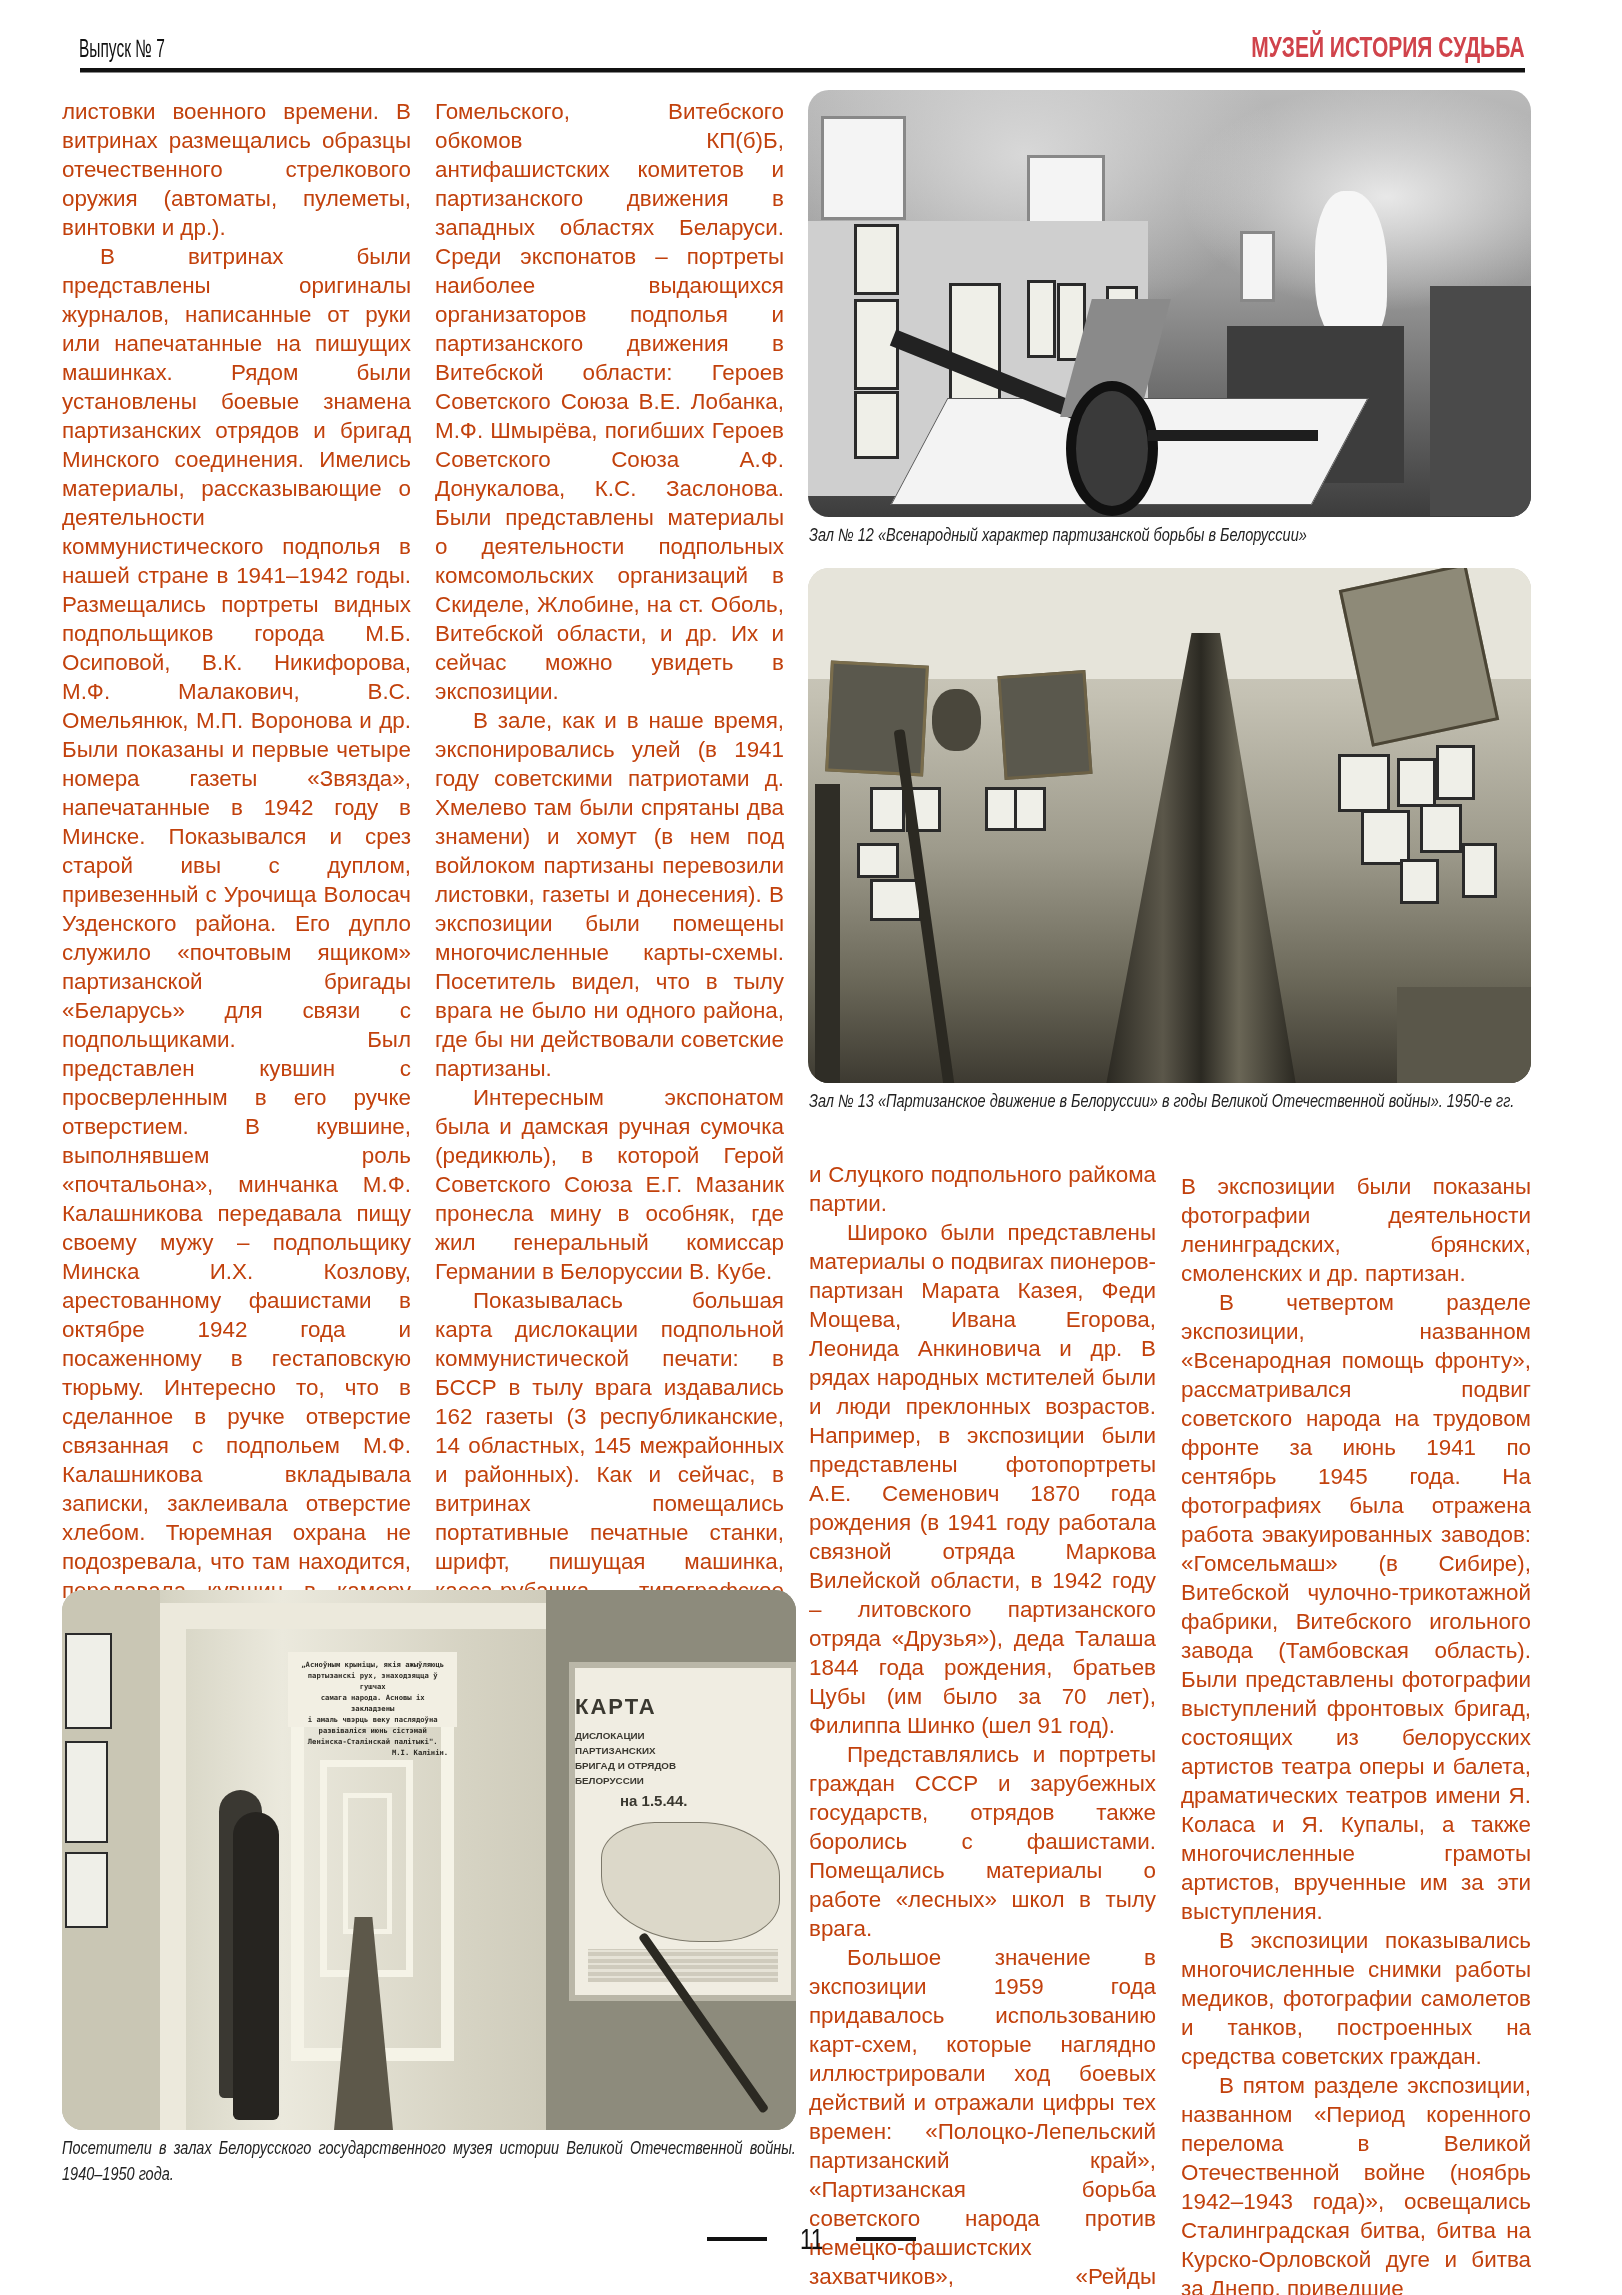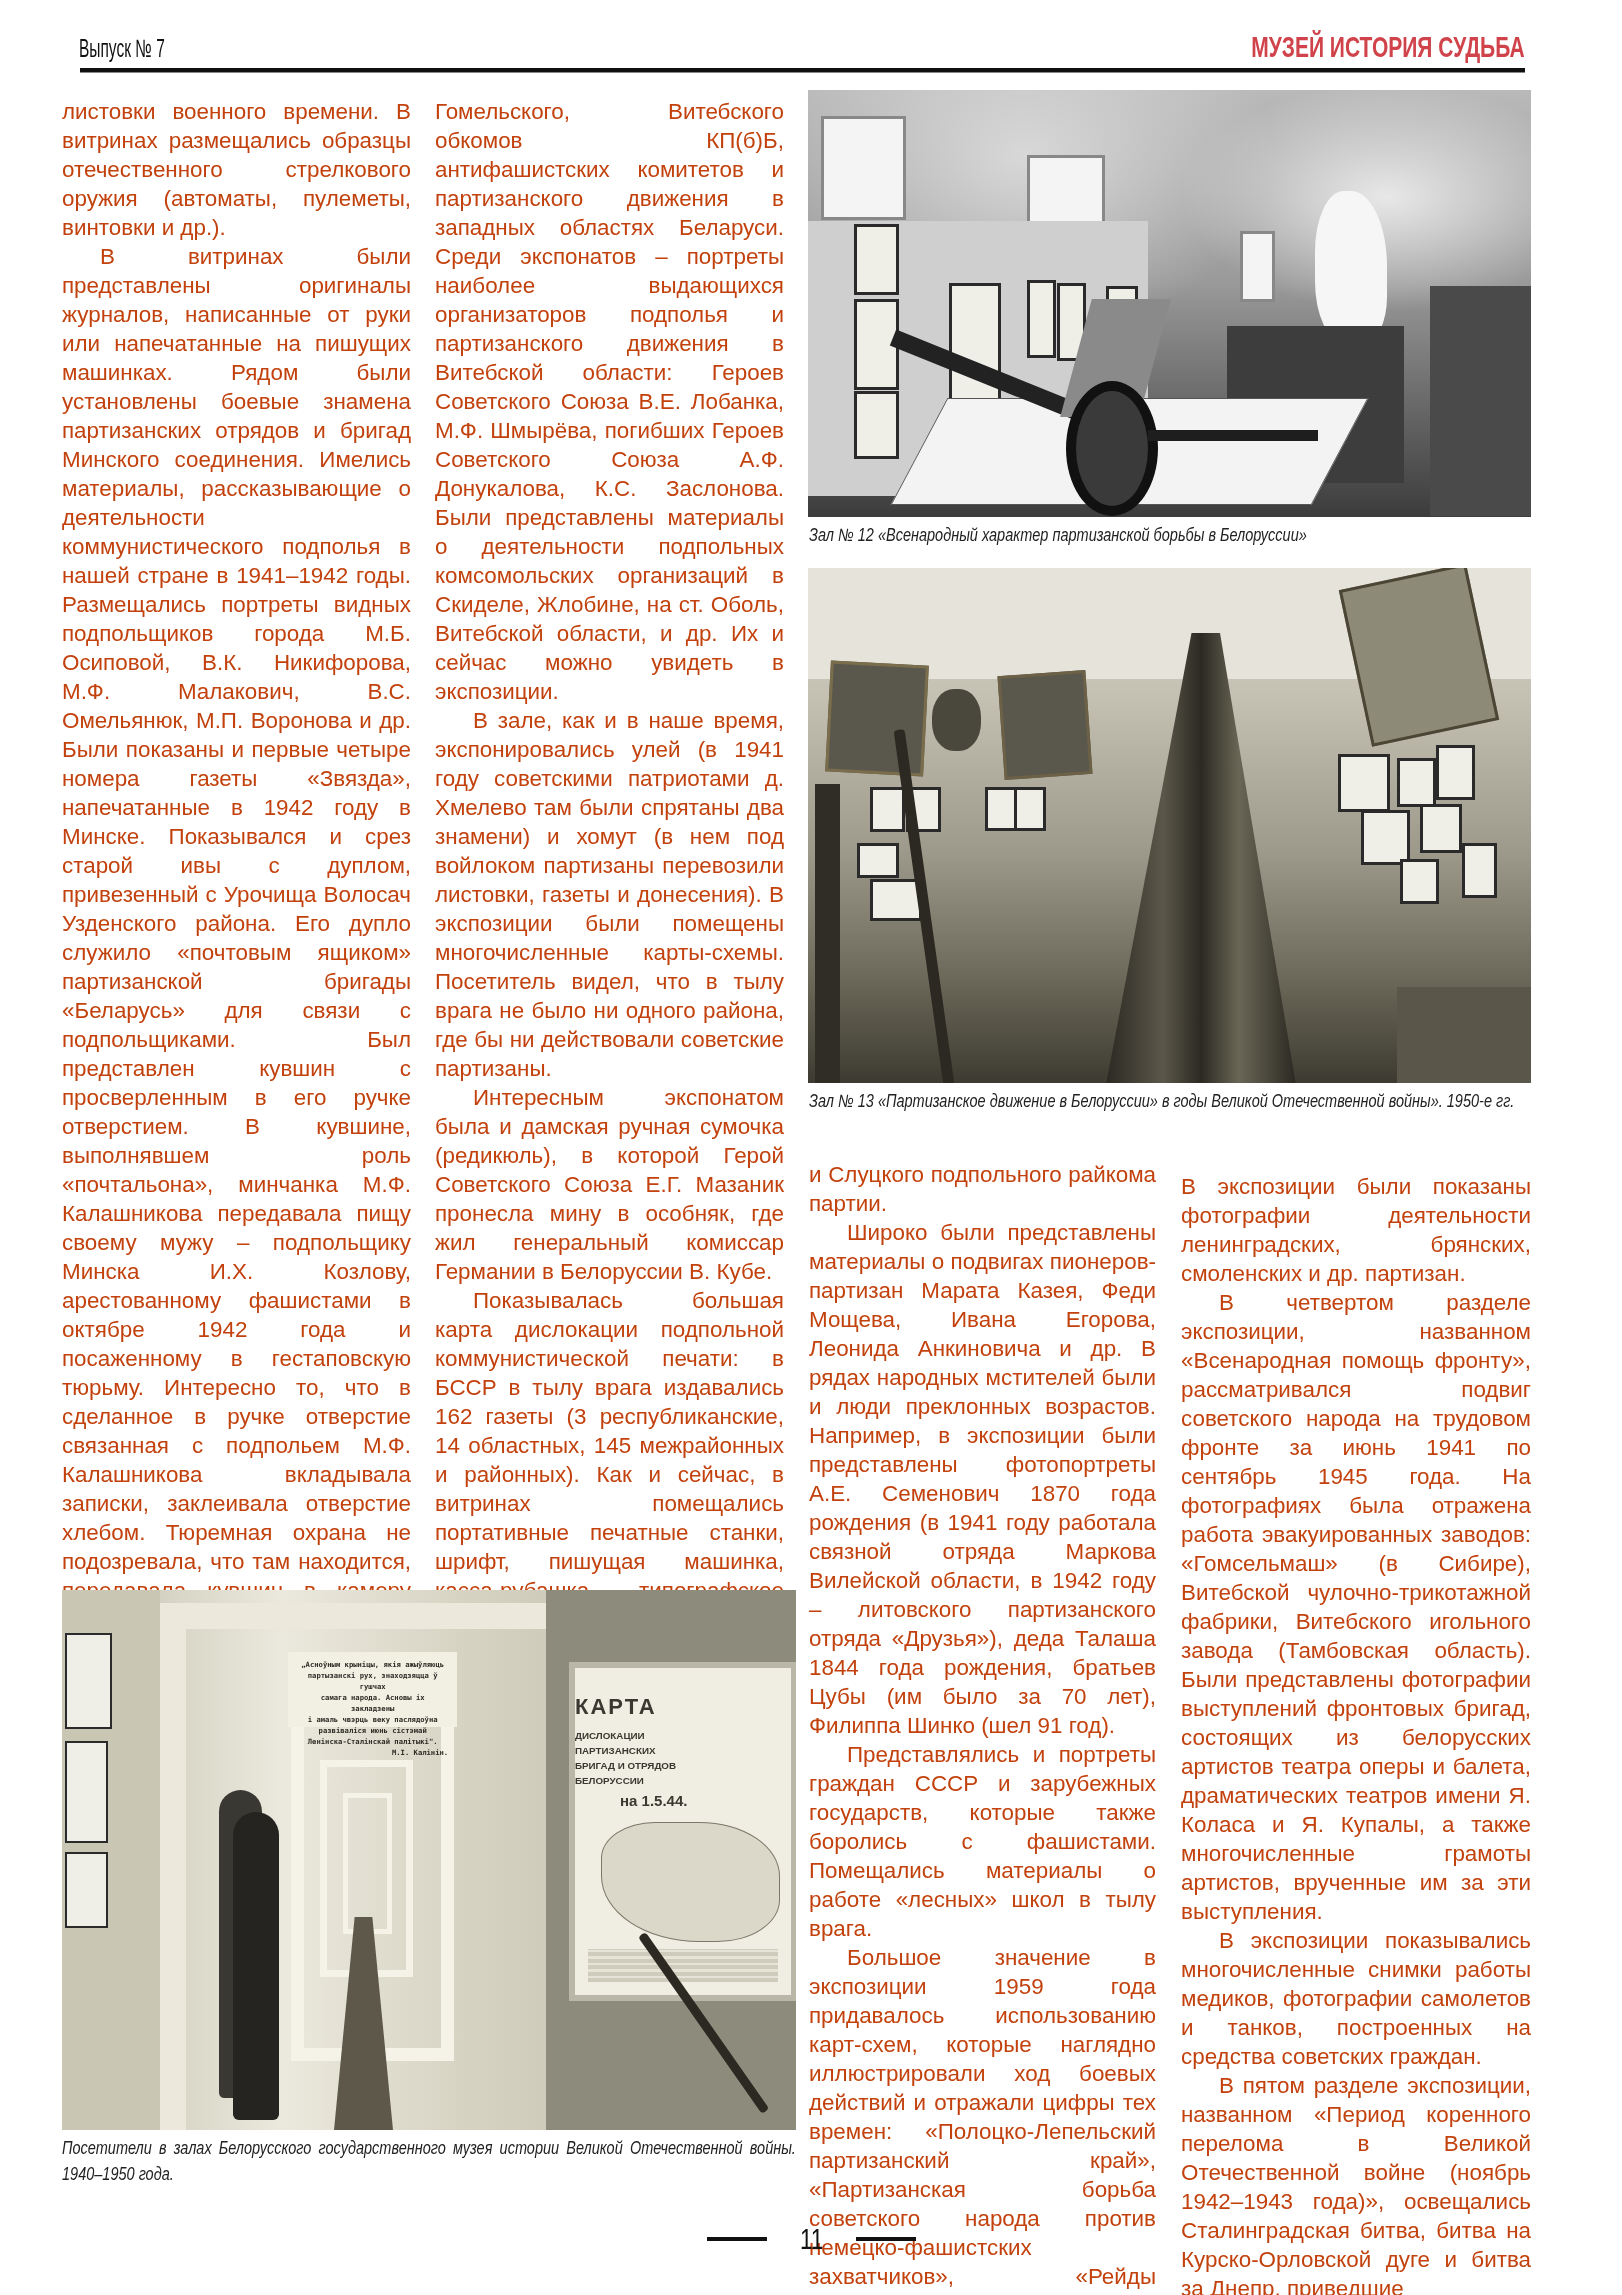--- a/index.html
+++ b/index.html
@@ -18,21 +18,21 @@
   .col { position:absolute; font-size:22.4px; line-height:29px; text-align:justify;
     hyphens:none; color:#c2410c; }
   .col p { margin:0; text-indent:0; }
   .col p.ind { text-indent:38px; }
   .c1 { left:62px;  top:97px; width:349px; }
   .c2 { left:435px; top:97px; width:349px; }
   .c3 { left:809px; top:1160px; width:347px; }
   .c4 { left:1181px; top:1160px; width:350px;margin-top:12px; }
 
   
-  .photo { position:absolute; overflow:hidden; }
+  .photo { position:absolute; overflow:hidden;border-radius:21px; }
   .ph1 { left:808px; top:90px; width:723px; height:427px;
     background:
       radial-gradient(ellipse at 30% 15%, #d8d8d8 0%, transparent 35%),
       radial-gradient(ellipse at 80% 25%, #e8e8e8 0%, transparent 25%),
       linear-gradient(180deg, #b9b9b9 0%, #9a9a9a 45%, #6f6f6f 70%, #3c3c3c 100%); }
   .ph2 { left:808px; top:568px; width:723px; height:515px;
     background:
       linear-gradient(180deg, #d8d6cc 0%, #c4c1b3 25%, #9d9a8b 55%, #6b6859 80%, #3d3a31 100%); }
   .ph3 { left:62px; top:1590px; width:734px; height:540px;
     background:
@@ -85,21 +85,21 @@
   </div>
 <div class="col c2">
     <p>Гомельского, Витебского обкомов КП(б)Б, антифашистских комитетов и партизанского движения в западных областях Беларуси. Среди экспонатов – портреты наиболее выдающихся организаторов подполья и партизанского движения в Витебской области: Героев Советского Союза В.Е. Лобанка, М.Ф. Шмырёва, погибших Героев Советского Союза А.Ф. Донукалова, К.С. Заслонова. Были представлены материалы о деятельности подпольных комсомольских организаций в Скиделе, Жлобине, на ст. Оболь, Витебской области, и др. Их и сейчас можно увидеть в экспозиции.</p>
     <p class="ind">В зале, как и в наше время, экспонировались улей (в 1941 году советскими патриотами д. Хмелево там были спрятаны два знамени) и хомут (в нем под войлоком партизаны перевозили листовки, газеты и донесения). В экспозиции были помещены многочисленные карты-схемы. Посетитель видел, что в тылу врага не было ни одного района, где бы ни действовали советские партизаны.</p>
     <p class="ind">Интересным экспонатом была и дамская ручная сумочка (редикюль), в которой Герой Советского Союза Е.Г. Мазаник пронесла мину в особняк, где жил генеральный комиссар Германии в Белоруссии В. Кубе.</p>
     <p class="ind">Показывалась большая карта дислокации подпольной коммунистической печати: в БССР в тылу врага издавались 162 газеты (3 республиканские, 14 областных, 145 межрайонных и районных). Как и сейчас, в витринах помещались портативные печатные станки, шрифт, пишущая машинка, касса-рубашка, типографское оборудование типографий Минского подпольного обкома КП(б)Б</p>
   </div>
 <div class="col c3">
     <p>и Слуцкого подпольного райкома партии.</p>
     <p class="ind">Широко были представлены материалы о подвигах пионеров-партизан Марата Казея, Феди Мощева, Ивана Егорова, Леонида Анкиновича и др. В рядах народных мстителей были и люди преклонных возрастов. Например, в экспозиции были представлены фотопортреты А.Е. Семенович 1870 года рождения (в 1941 году работала связной отряда Маркова Вилейской области, в 1942 году – литовского партизанского отряда «Друзья»), деда Талаша 1844 года рождения, братьев Цубы (им было за 70 лет), Филиппа Шинко (шел 91 год).</p>
-    <p class="ind">Представлялись и портреты граждан СССР и зарубежных государств, которые также боролись с фашистами. Помещались материалы о работе «лесных» школ в тылу врага.</p>
+    <p class="ind">Представлялись и портреты граждан СССР и зарубежных государств, отрядов также боролись с фашистами. Помещались материалы о работе «лесных» школ в тылу врага.</p>
     <p class="ind">Большое значение в экспозиции 1959 года придавалось использованию карт-схем, которые наглядно иллюстрировали ход боевых действий и отражали цифры тех времен: «Полоцко-Лепельский партизанский край», «Партизанская борьба советского народа против немецко-фашистских захватчиков», «Рейды партизанских соединений Украины 1942–1944 года».</p>
   </div>
 <div class="col c4">
     <p>В экспозиции были показаны фотографии деятельности ленинградских, брянских, смоленских и др. партизан.</p>
     <p class="ind">В четвертом разделе экспозиции, названном «Всенародная помощь фронту», рассматривался подвиг советского народа на трудовом фронте за июнь 1941 по сентябрь 1945 года. На фотографиях была отражена работа эвакуированных заводов: «Гомсельмаш» (в Сибире), Витебской чулочно-трикотажной фабрики, Витебского игольного завода (Тамбовская область). Были представлены фотографии выступлений фронтовых бригад, состоящих из белорусских артистов театра оперы и балета, драматических театров имени Я. Коласа и Я. Купалы, а также многочисленные грамоты артистов, врученные им за эти выступления.</p>
     <p class="ind">В экспозиции показывались многочисленные снимки работы медиков, фотографии самолетов и танков, построенных на средства советских граждан.</p>
     <p class="ind">В пятом разделе экспозиции, названном «Период коренного перелома в Великой Отечественной войне (ноябрь 1942–1943 года)», освещались Сталинградская битва, битва на Курско-Орловской дуге и битва за Днепр, приведшие</p>
   </div>
 
 <div class="photo ph1">

